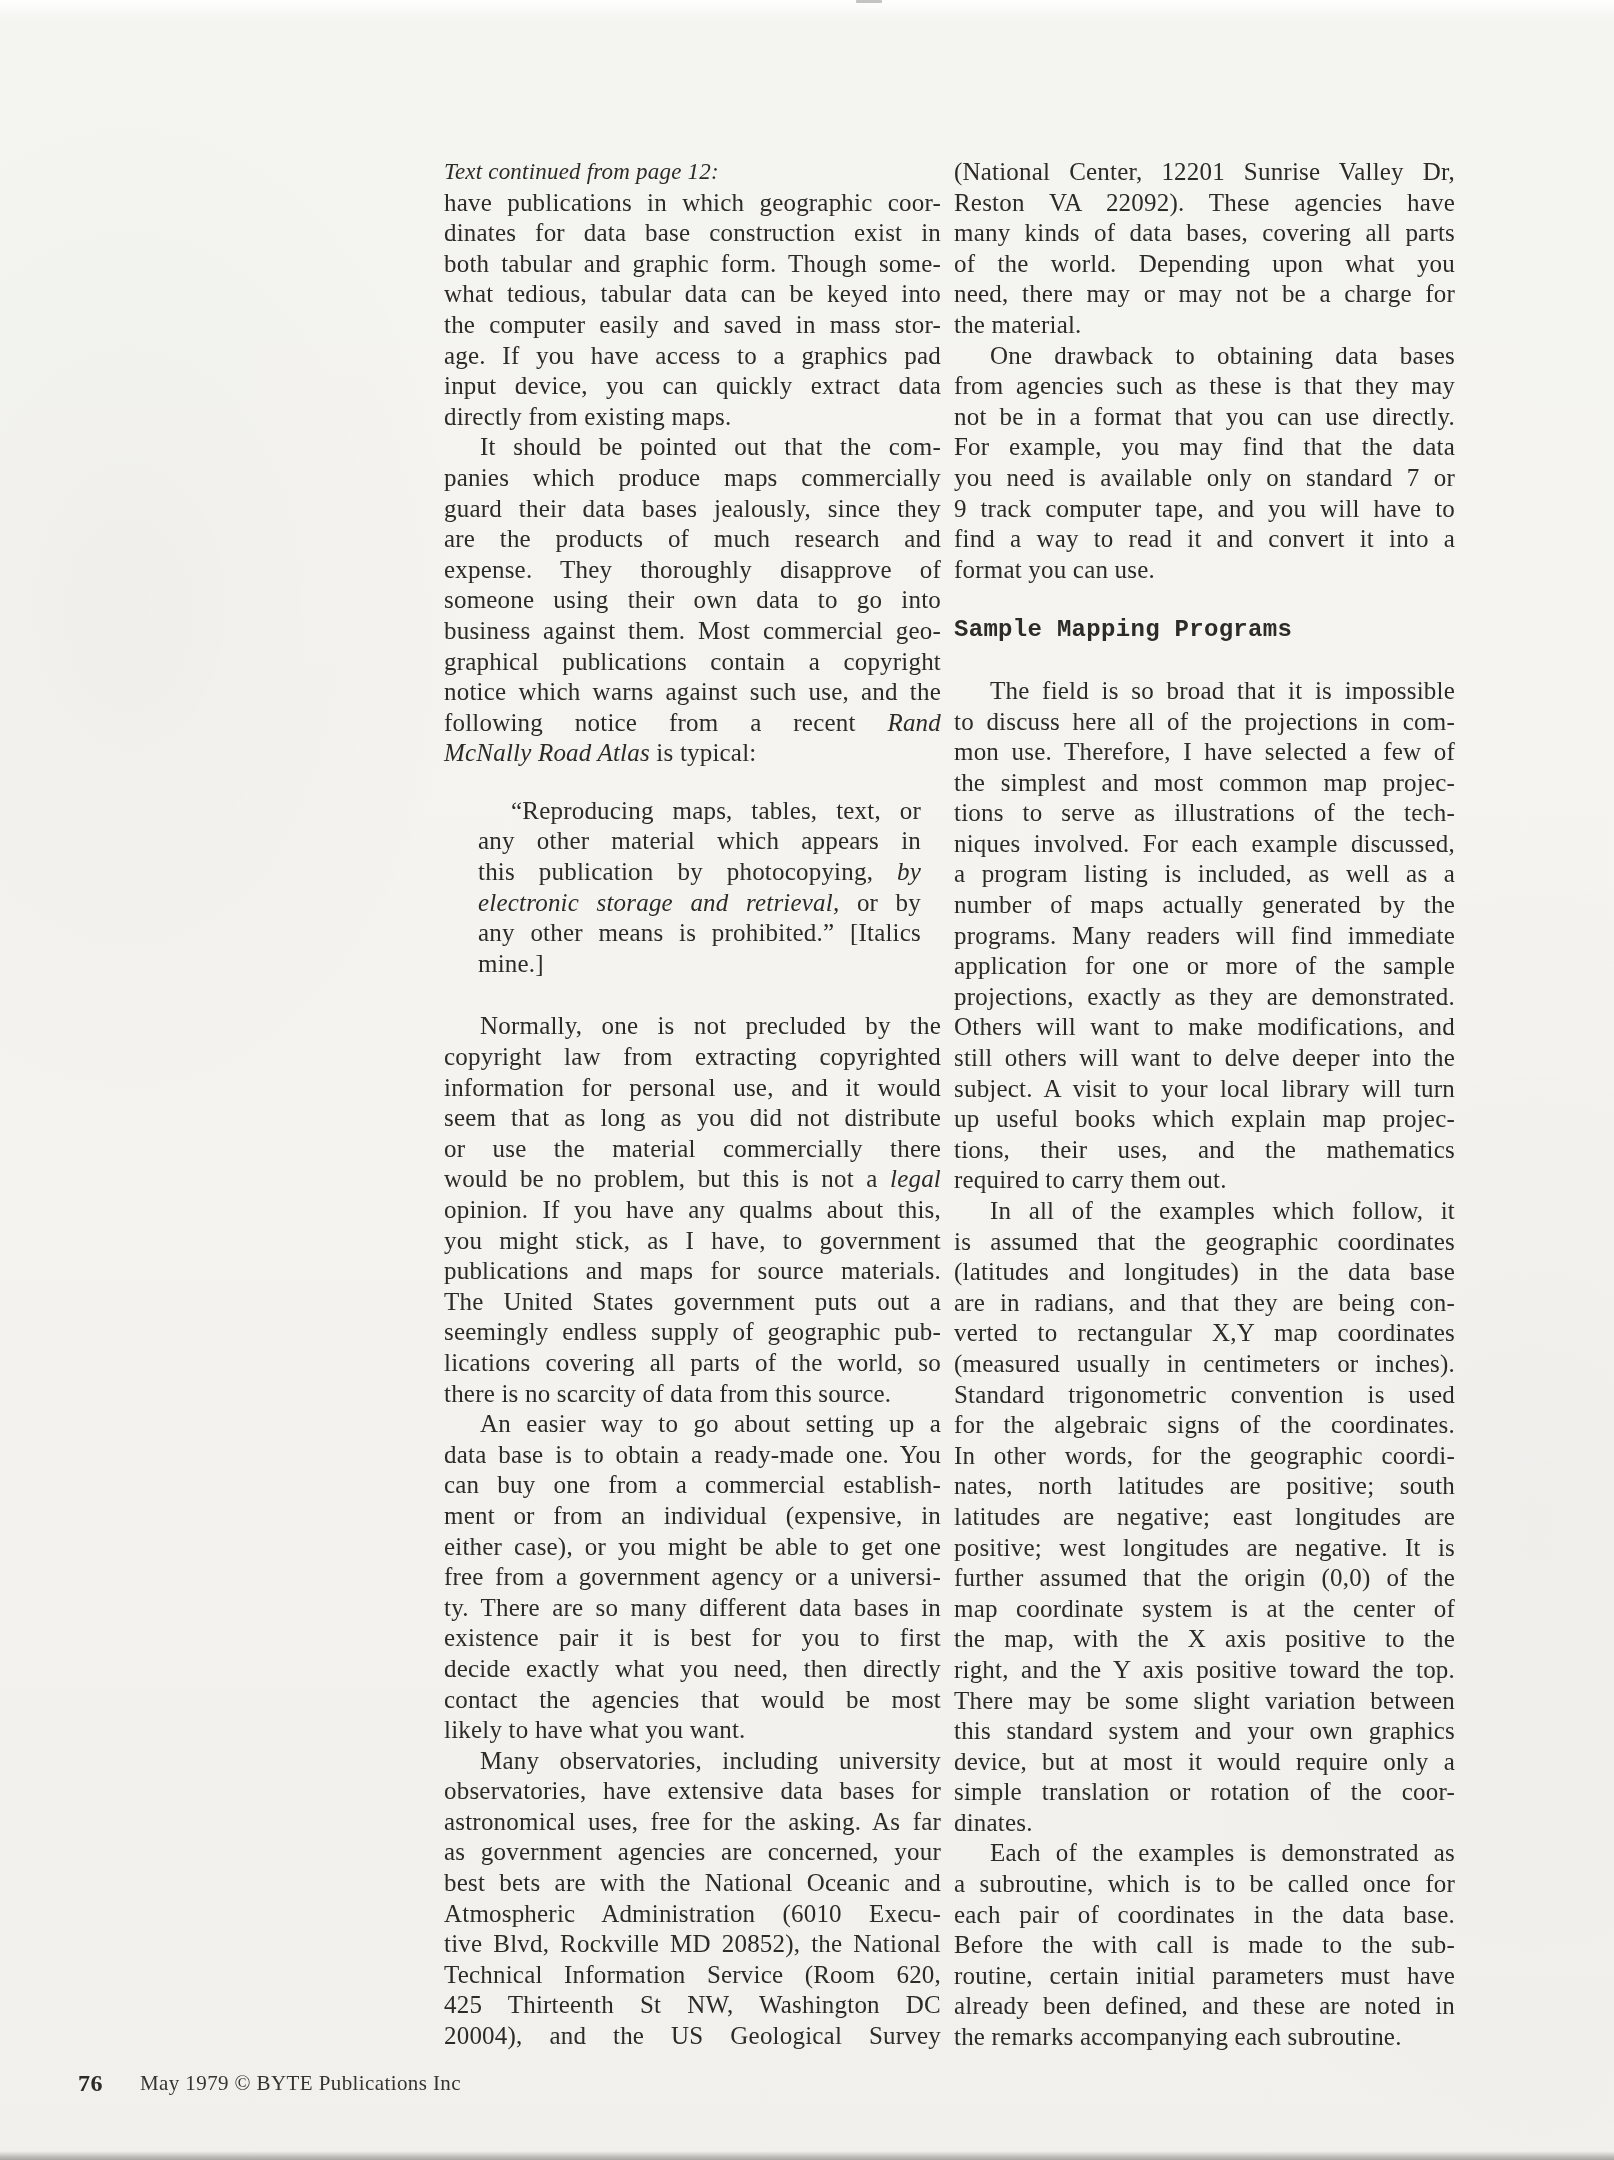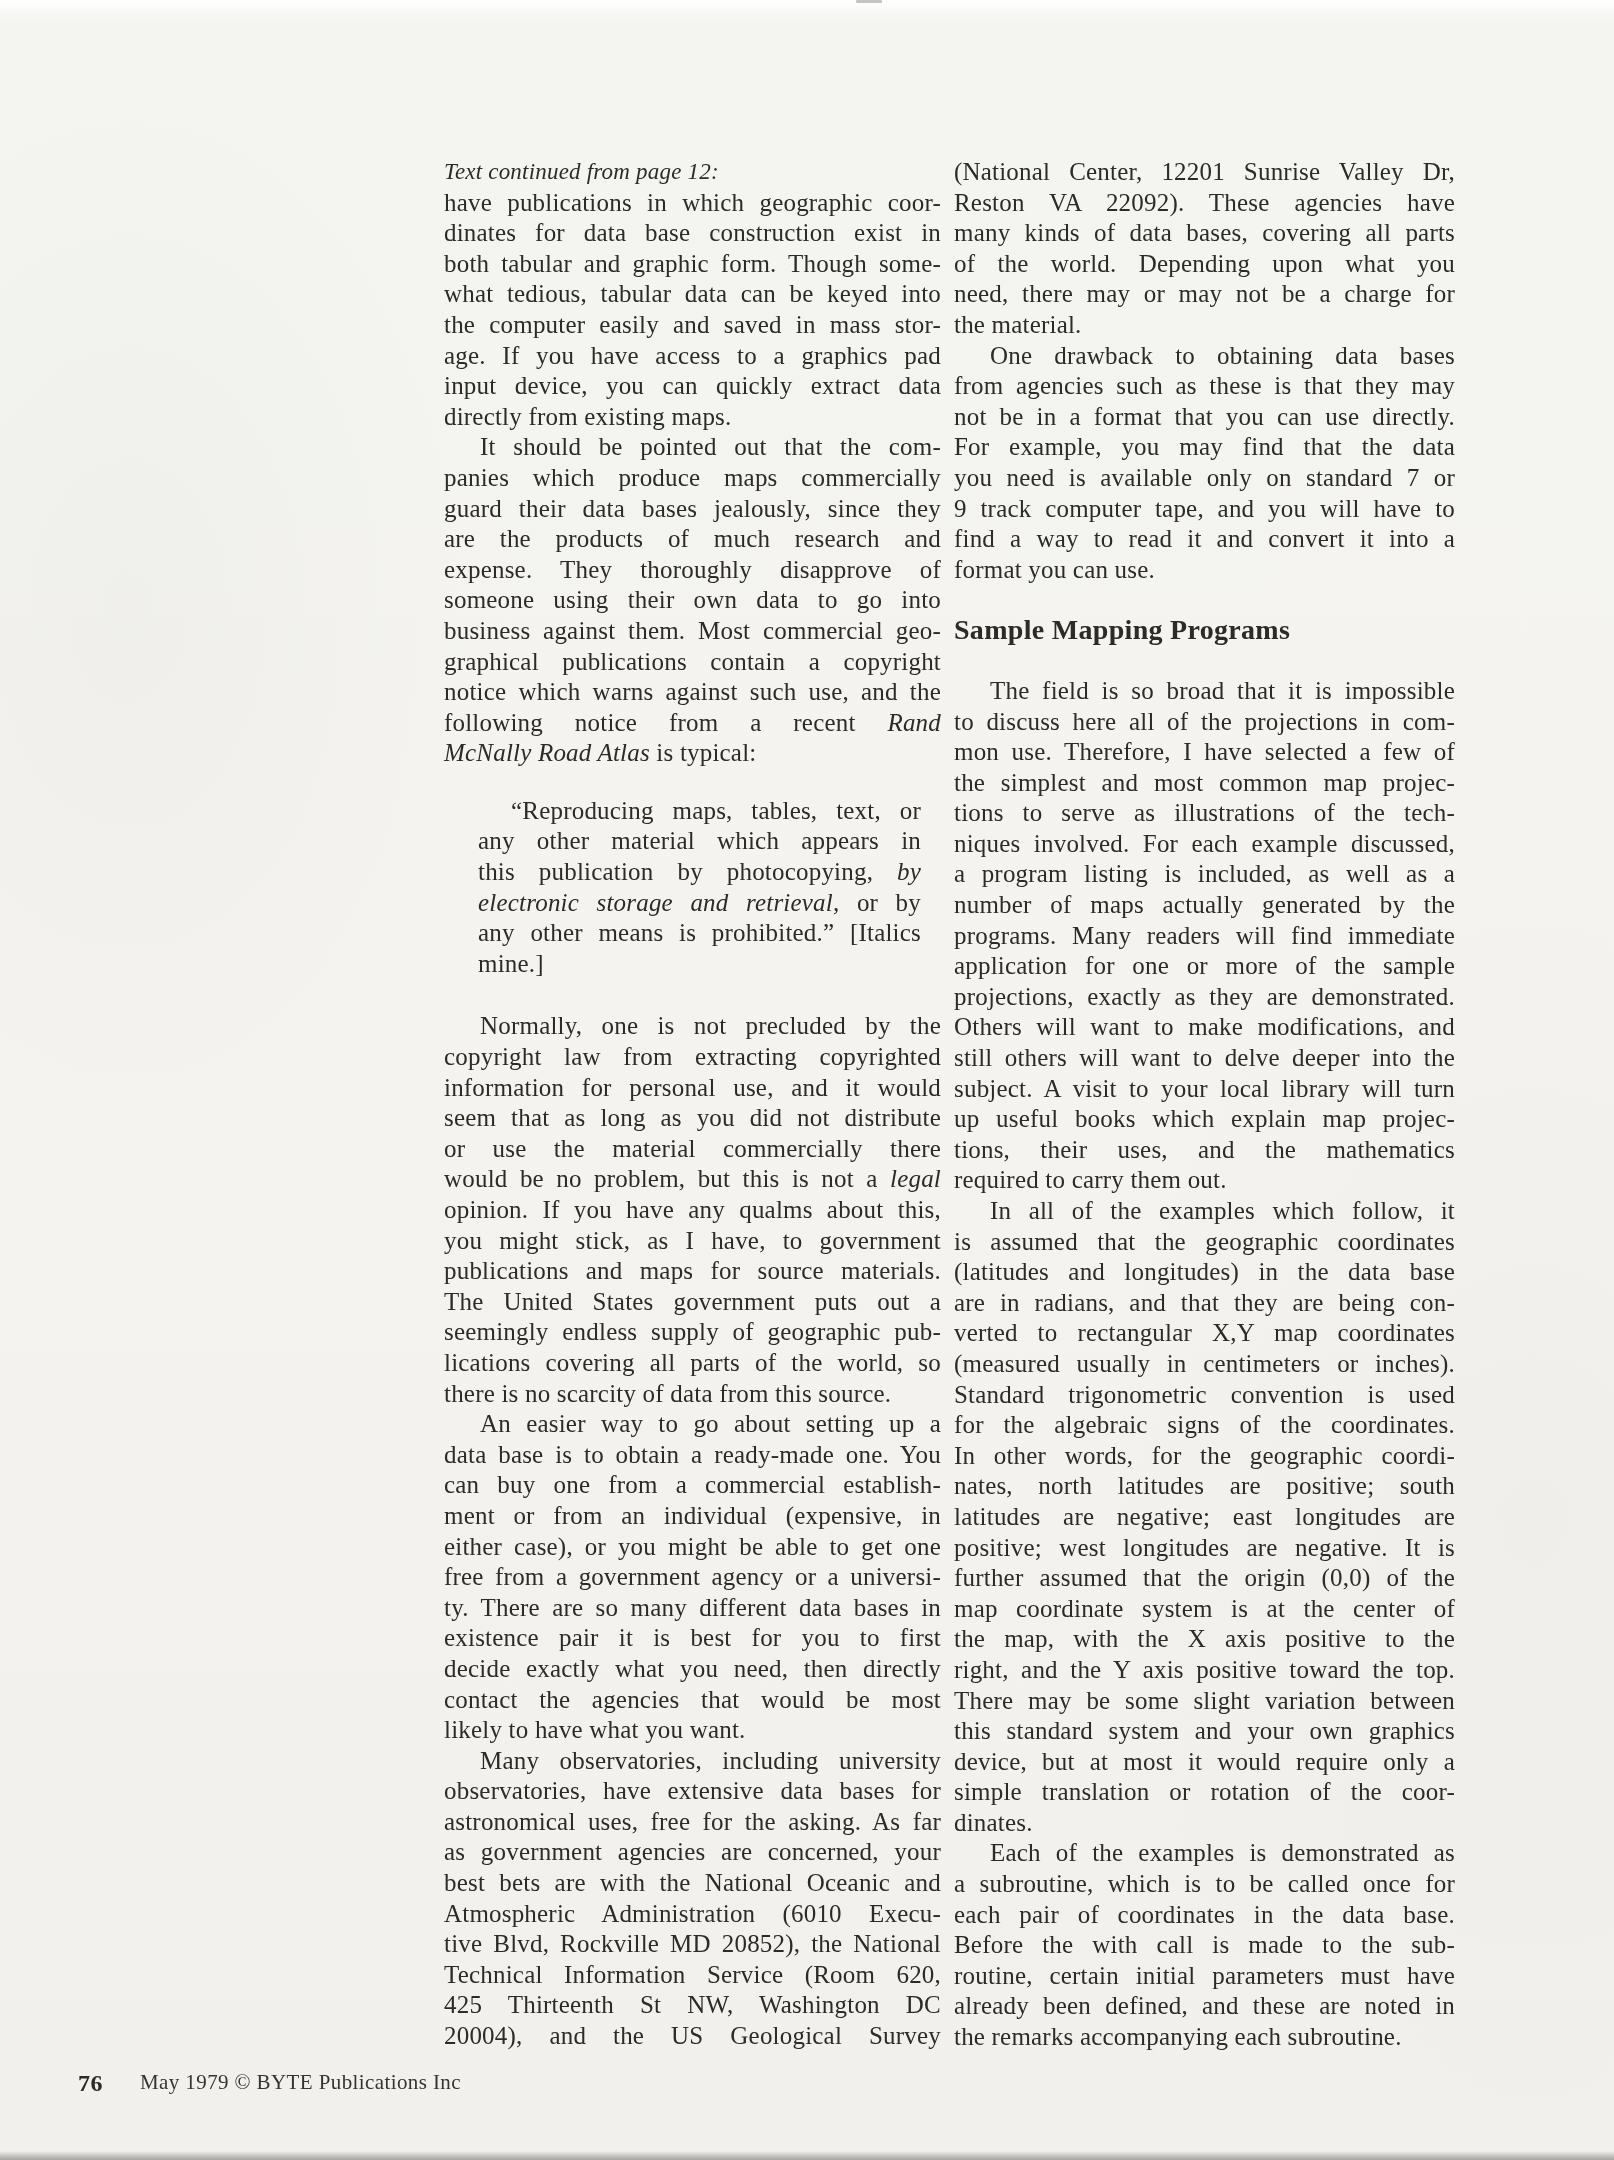--- a/index.html
+++ b/index.html
@@ -28,25 +28,25 @@
     letter-spacing:0.2px;
     text-align:justify;text-align-last:justify;
   }
   .line.end{text-align-last:left;}
   .line.first-indent{padding-left:36px;}
   .block{margin:0;}
   .block.note .line{font-style:italic;font-size:23px;}
   .block.quote{margin:27px 0 32px 34px;width:443px;}
   .block.quote .line.first-indent{padding-left:33px;}
   .block.h{margin:30px 0;}
-  .block.h .line{font-weight:bold;font-size:28px;letter-spacing:0.3px;}
+  .block.h .line{font-weight:bold;font-size:24px;letter-spacing:0.3px;font-family:Liberation Mono, monospace;}
   .i{font-style:italic;}
   .b{font-weight:bold;}
 
-  .footer{position:absolute;left:78px;top:2070px;display:flex;align-items:flex-start;gap:37px;}
+  .footer{position:absolute;left:78px;top:2070px;display:flex;align-items:center;gap:37px;}
   .page-num{font-weight:bold;font-size:24px;letter-spacing:0.5px;}
   .credit{font-size:21px;color:#35342f;letter-spacing:0.4px;}
 </style>
 </head>
 <body>
 
 <div class="page">
   <div class="edge-top"></div>
   <div class="mark-top"></div>
 

